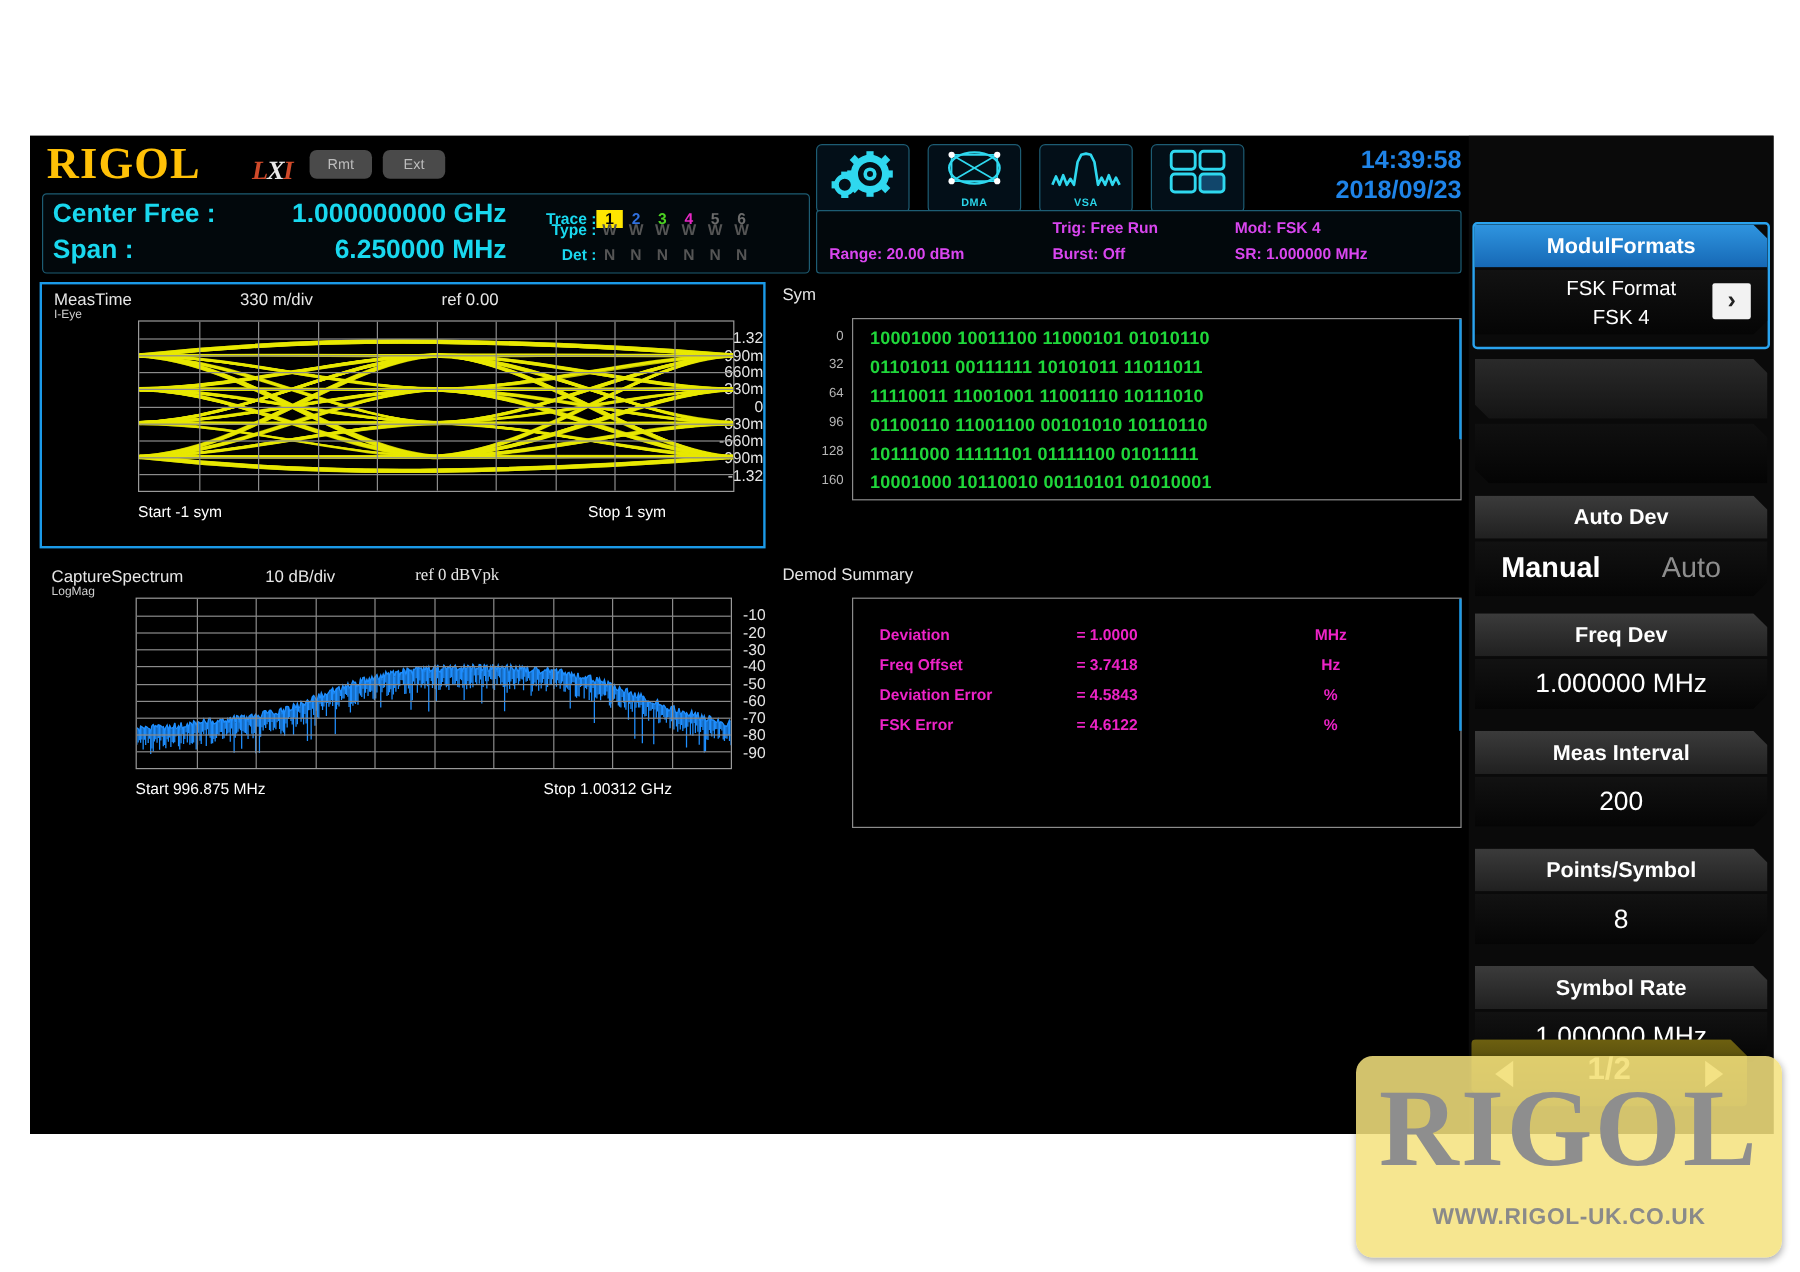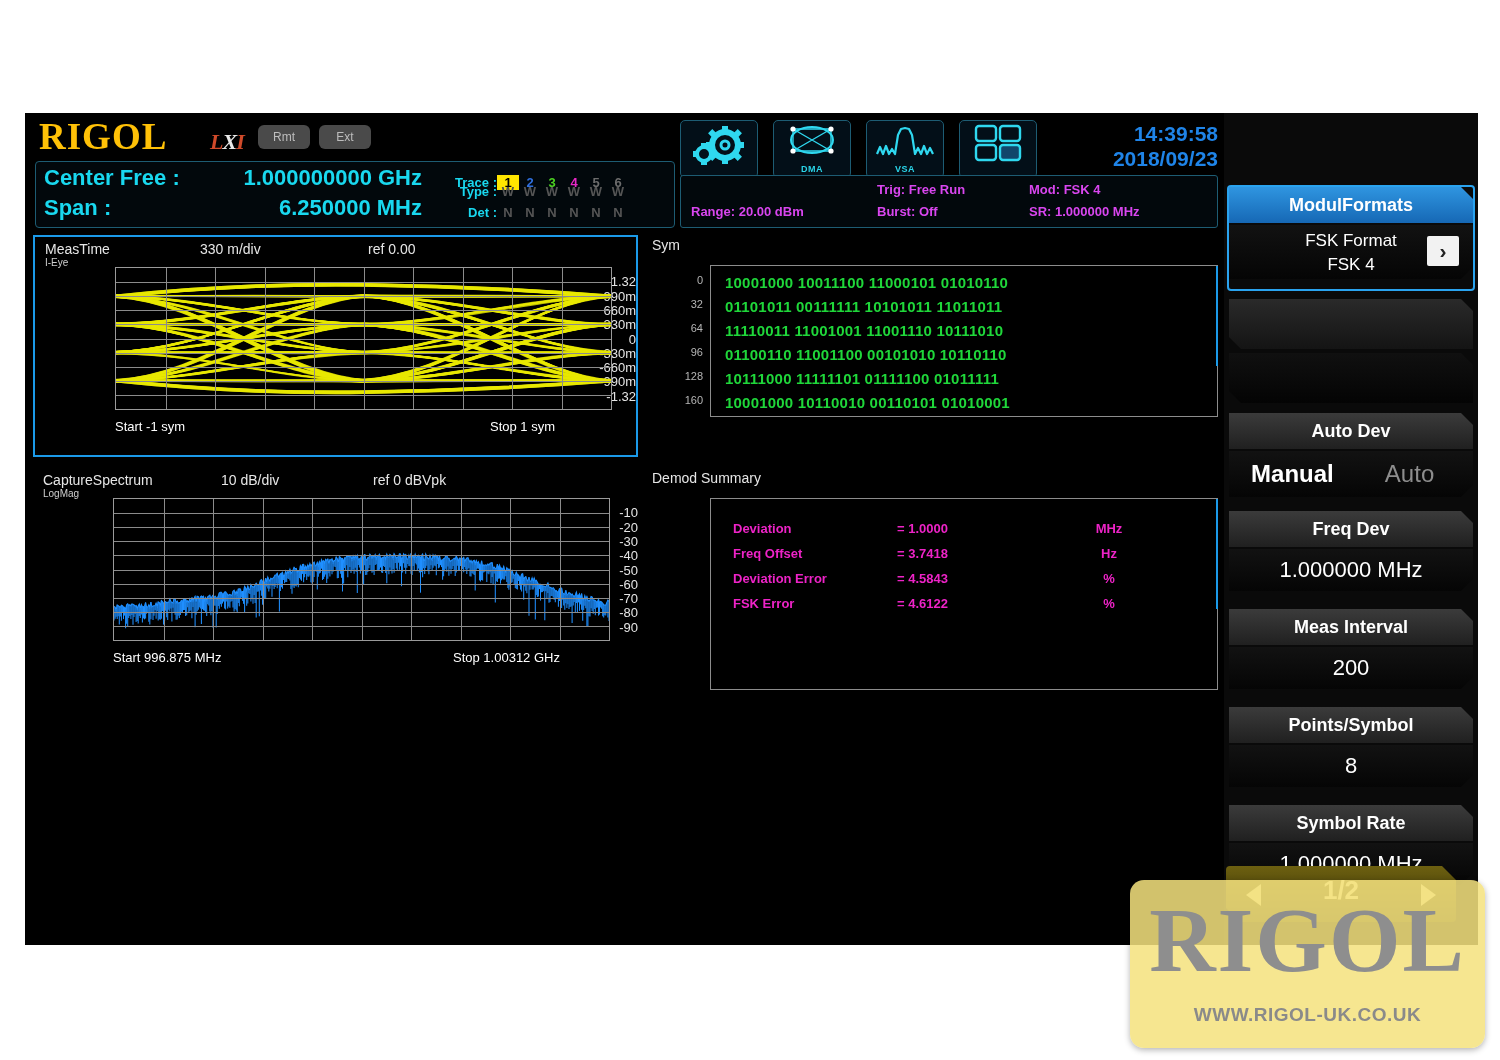--- a/index.html
+++ b/index.html
@@ -526,21 +526,21 @@
           <path d="M 0 112.23180732445114 Q 123.75 125.47726186990569 247.5 123.76817096081477 T 495 112.23180732445114" fill="none" stroke="#e8e800" stroke-width="1.4" stroke-opacity="0.8"></path>
         </svg>
     <div class="gl-v" style="left: 49.5px;"></div><div class="gl-v" style="left: 99px;"></div><div class="gl-v" style="left: 148.5px;"></div><div class="gl-v" style="left: 198px;"></div><div class="gl-v" style="left: 247.5px;"></div><div class="gl-v" style="left: 297px;"></div><div class="gl-v" style="left: 346.5px;"></div><div class="gl-v" style="left: 396px;"></div><div class="gl-v" style="left: 445.5px;"></div><div class="gl-h" style="top: 14.1px;"></div><div class="gl-h" style="top: 28.2px;"></div><div class="gl-h" style="top: 42.3px;"></div><div class="gl-h" style="top: 56.4px;"></div><div class="gl-h" style="top: 70.5px;"></div><div class="gl-h" style="top: 84.6px;"></div><div class="gl-h" style="top: 98.7px;"></div><div class="gl-h" style="top: 112.8px;"></div><div class="gl-h" style="top: 126.9px;"></div></div>
     <div class="axlabel" style="left:80px;top:182px;">Start -1 sym</div>
     <div class="axlabel" style="left:455px;top:182px;">Stop 1 sym</div>
   </div>
 
   <div class="panel" id="spec-panel">
     <div class="panel-title" style="left:10px;top:4px;">CaptureSpectrum</div>
     <div class="panel-title" style="left:175px;top:4px;margin-left:13px;">10 dB/div</div>
-    <div class="panel-title" style="left:340px;top:4px;">ref 0 dBVpk</div>
+    <div class="panel-title" style="left:313px;top:4px;font-family:Liberation Serif, serif;">ref 0 dBVpk</div>
     <div class="panel-sub" style="left:10px;top:20px;">LogMag</div>
     <div id="spec-yticks">
         <div class="ytick" style="top: 44.3px;">-10</div>
         <div class="ytick" style="top: 58.6px;">-20</div>
         <div class="ytick" style="top: 72.9px;">-30</div>
         <div class="ytick" style="top: 87.2px;">-40</div>
         <div class="ytick" style="top: 101.5px;">-50</div>
         <div class="ytick" style="top: 115.8px;">-60</div>
         <div class="ytick" style="top: 130.1px;">-70</div>
         <div class="ytick" style="top: 144.4px;">-80</div>

